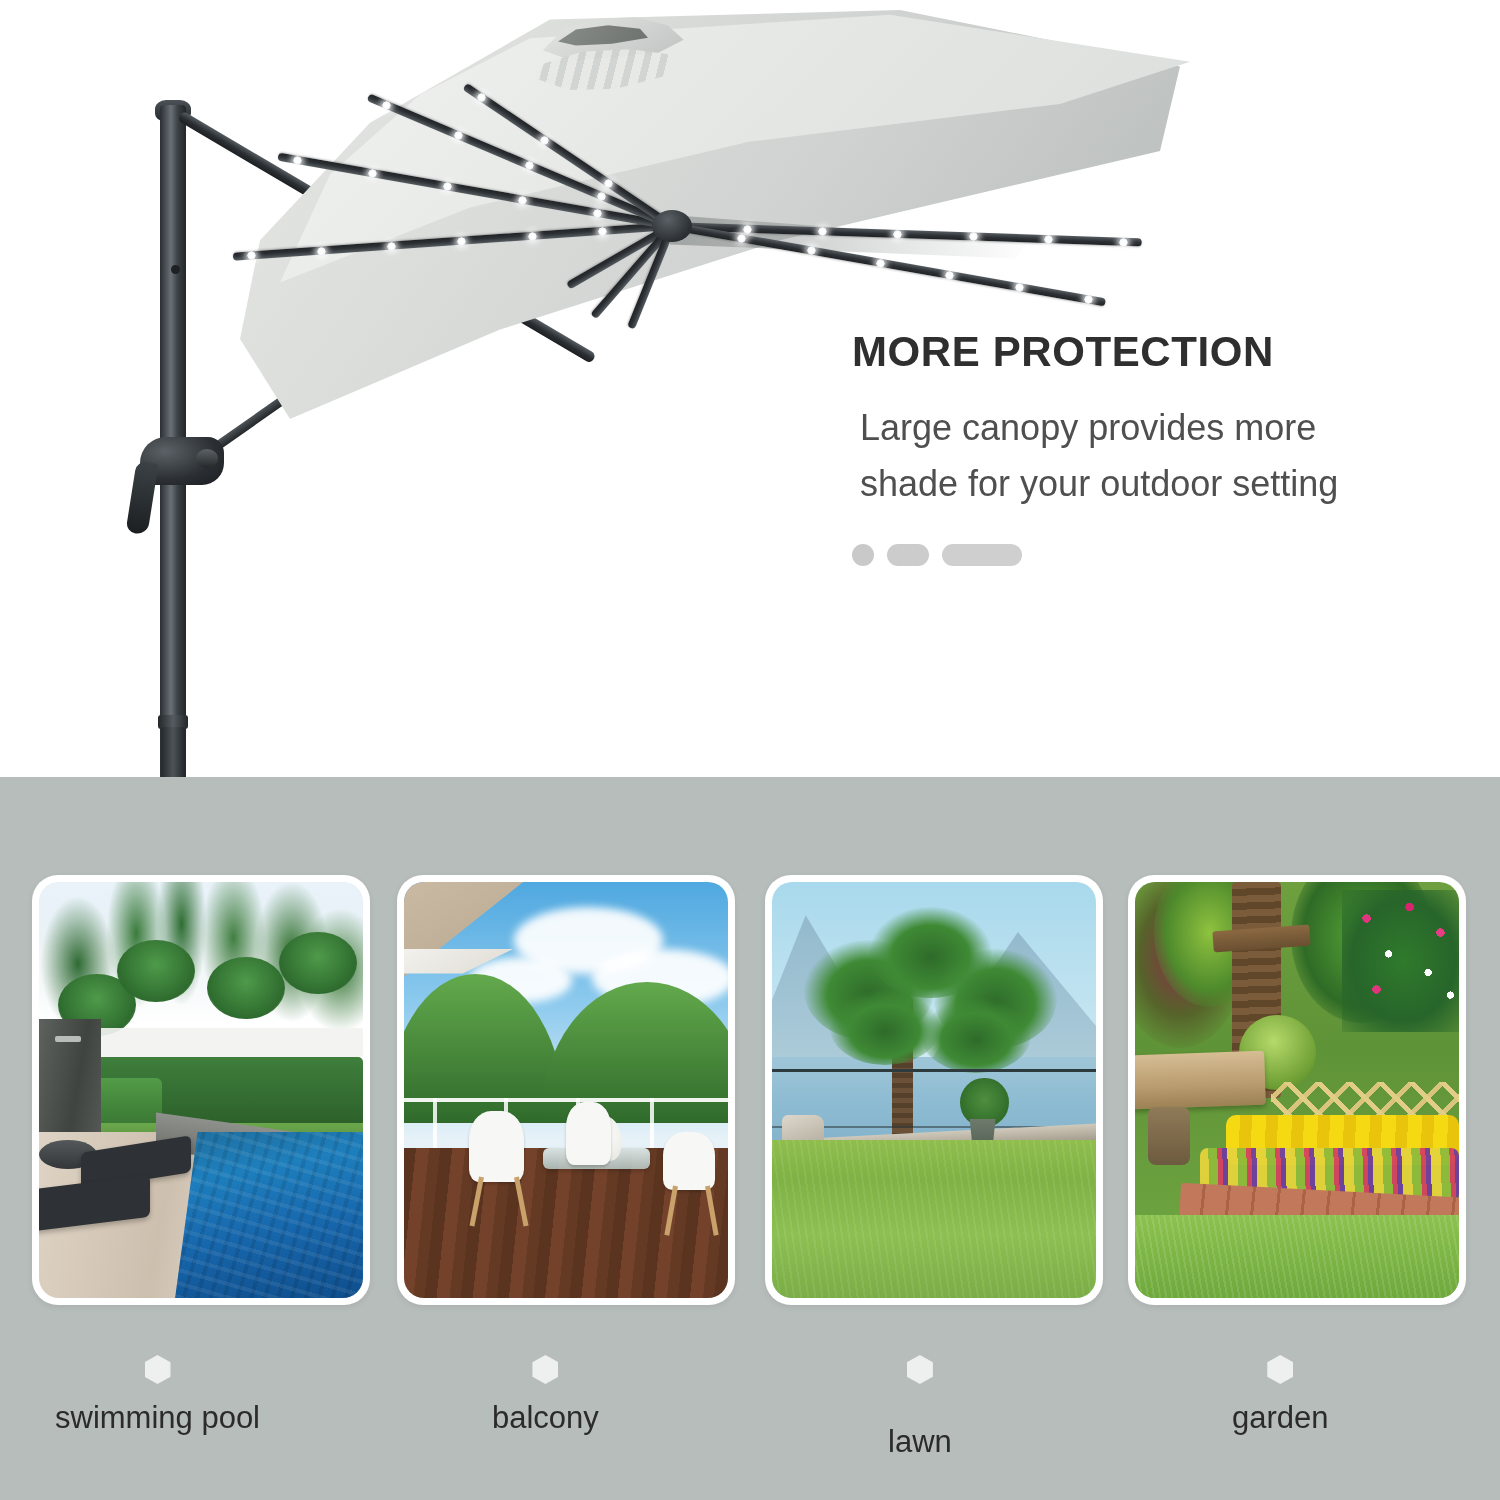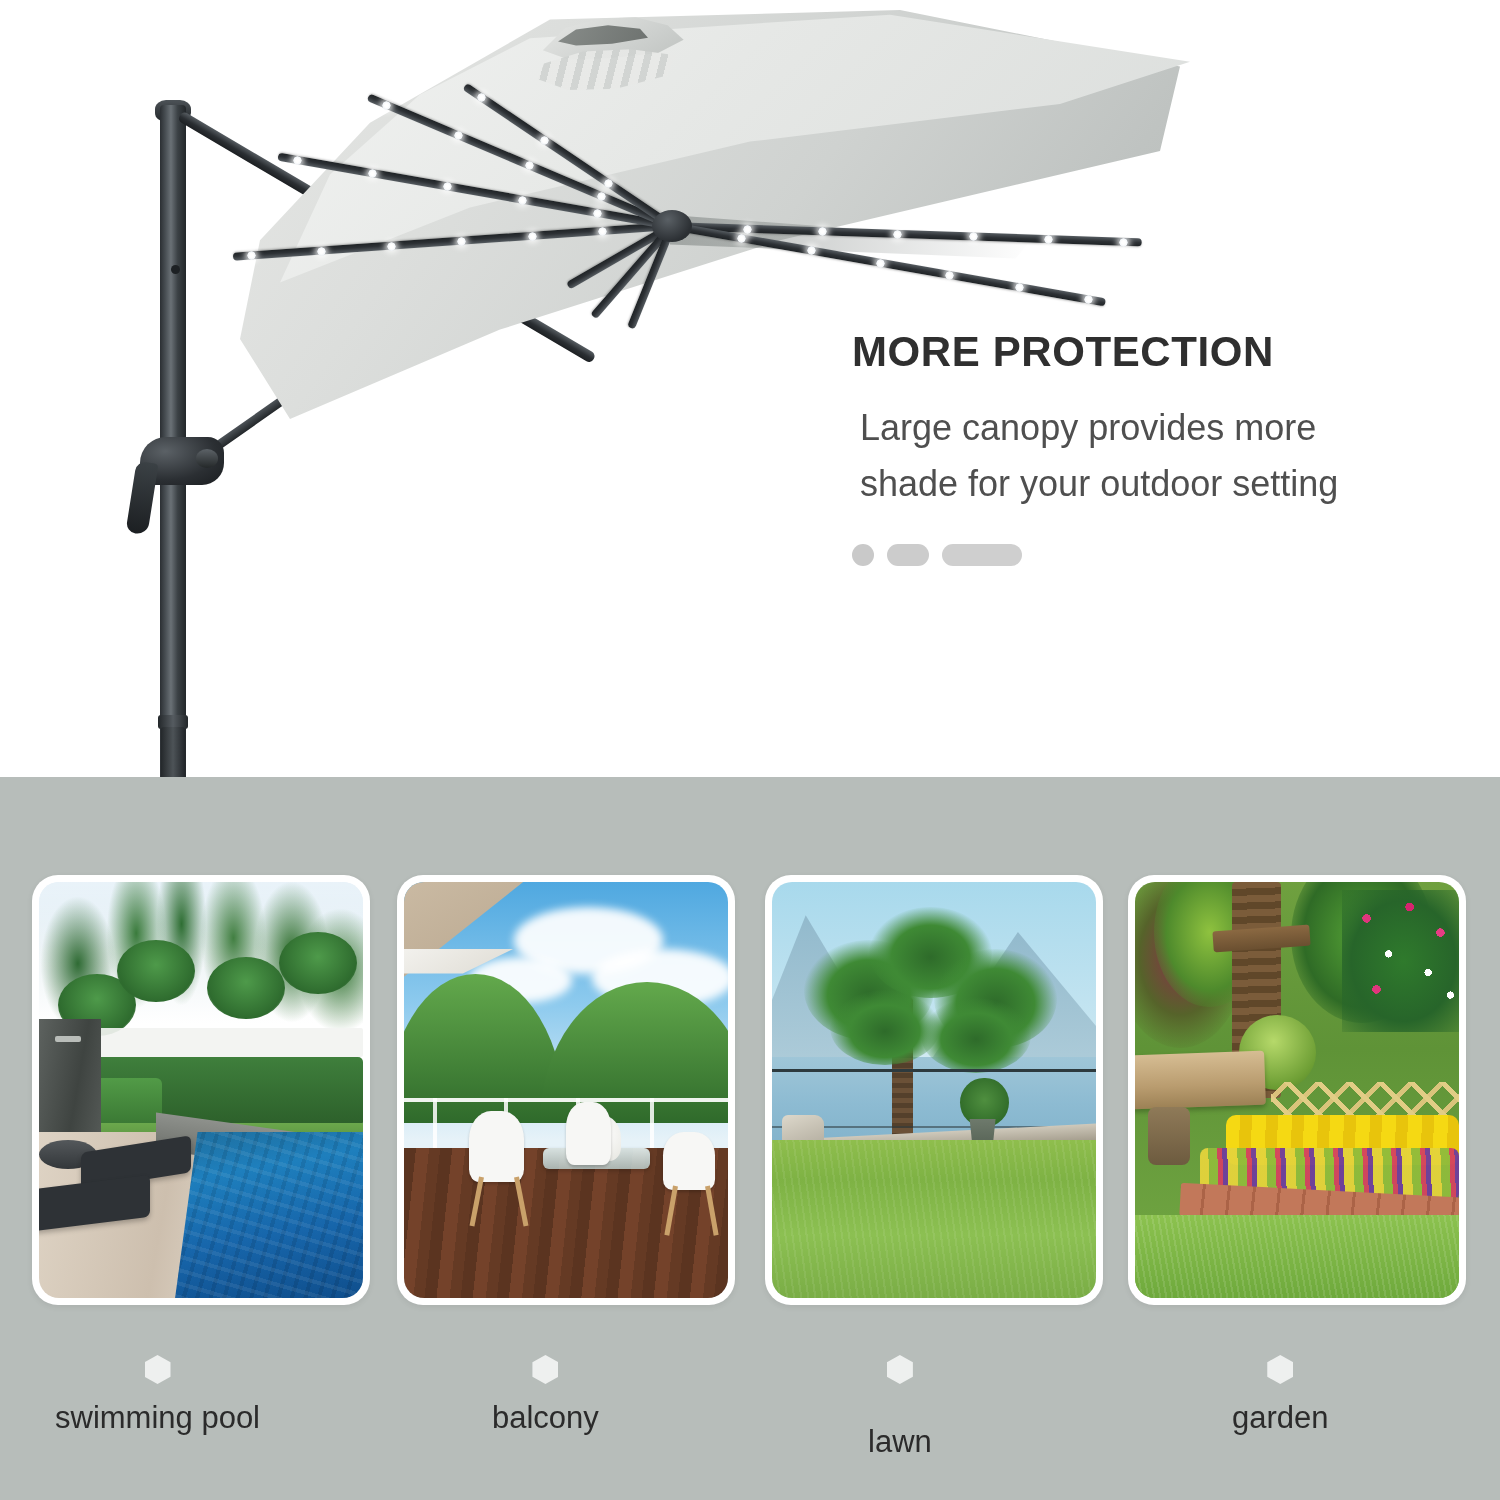--- a/index.html
+++ b/index.html
@@ -115,21 +115,21 @@
   
   #scenes{position:absolute;left:0;top:777px;width:1500px;height:723px;background:#b7bdba;}
 
   .card{position:absolute;top:98px;width:338px;height:430px;background:#ffffff;
         border-radius:26px;padding:7px;box-sizing:border-box;
         box-shadow:0 2px 6px rgba(0,0,0,.07);}
   .card .photo{width:100%;height:100%;border-radius:20px;overflow:hidden;position:relative;}
   #card-0{left:32px;} #card-1{left:397px;} #card-2{left:765px;} #card-3{left:1128px;}
 
   .lbl{position:absolute;top:578px;display:flex;align-items:center;gap:16px;flex-direction:column;}
-  #lbl-0{left:55px;} #lbl-1{left:492px;} #lbl-2{left:868px;gap:40px;} #lbl-3{left:1232px;align-items:center;}
+  #lbl-0{left:55px;} #lbl-1{left:492px;} #lbl-2{left:888px;gap:40px;} #lbl-3{left:1232px;align-items:center;}
   .hexbullet{width:26px;height:29px;background:#eef0ef;
      clip-path:polygon(50% 0%,100% 25%,100% 75%,50% 100%,0% 75%,0% 25%);flex:0 0 auto;}
   .lbl span{font-size:31px;color:#2b2b2b;white-space:nowrap;}
 
   
   .p0-sky{position:absolute;inset:0;background:linear-gradient(180deg,#cfe4f2 0%,#eef4f6 18%,#ffffff 34%,#ffffff 100%);}
   .p0-trees{position:absolute;left:0;top:0;width:100%;height:56%;
      background:
       radial-gradient(ellipse 16% 40% at 12% 35%,#2f6b34 0%,rgba(47,107,52,0) 72%),
       radial-gradient(ellipse 13% 46% at 30% 22%,#3a7b3c 0%,rgba(58,123,60,0) 70%),

